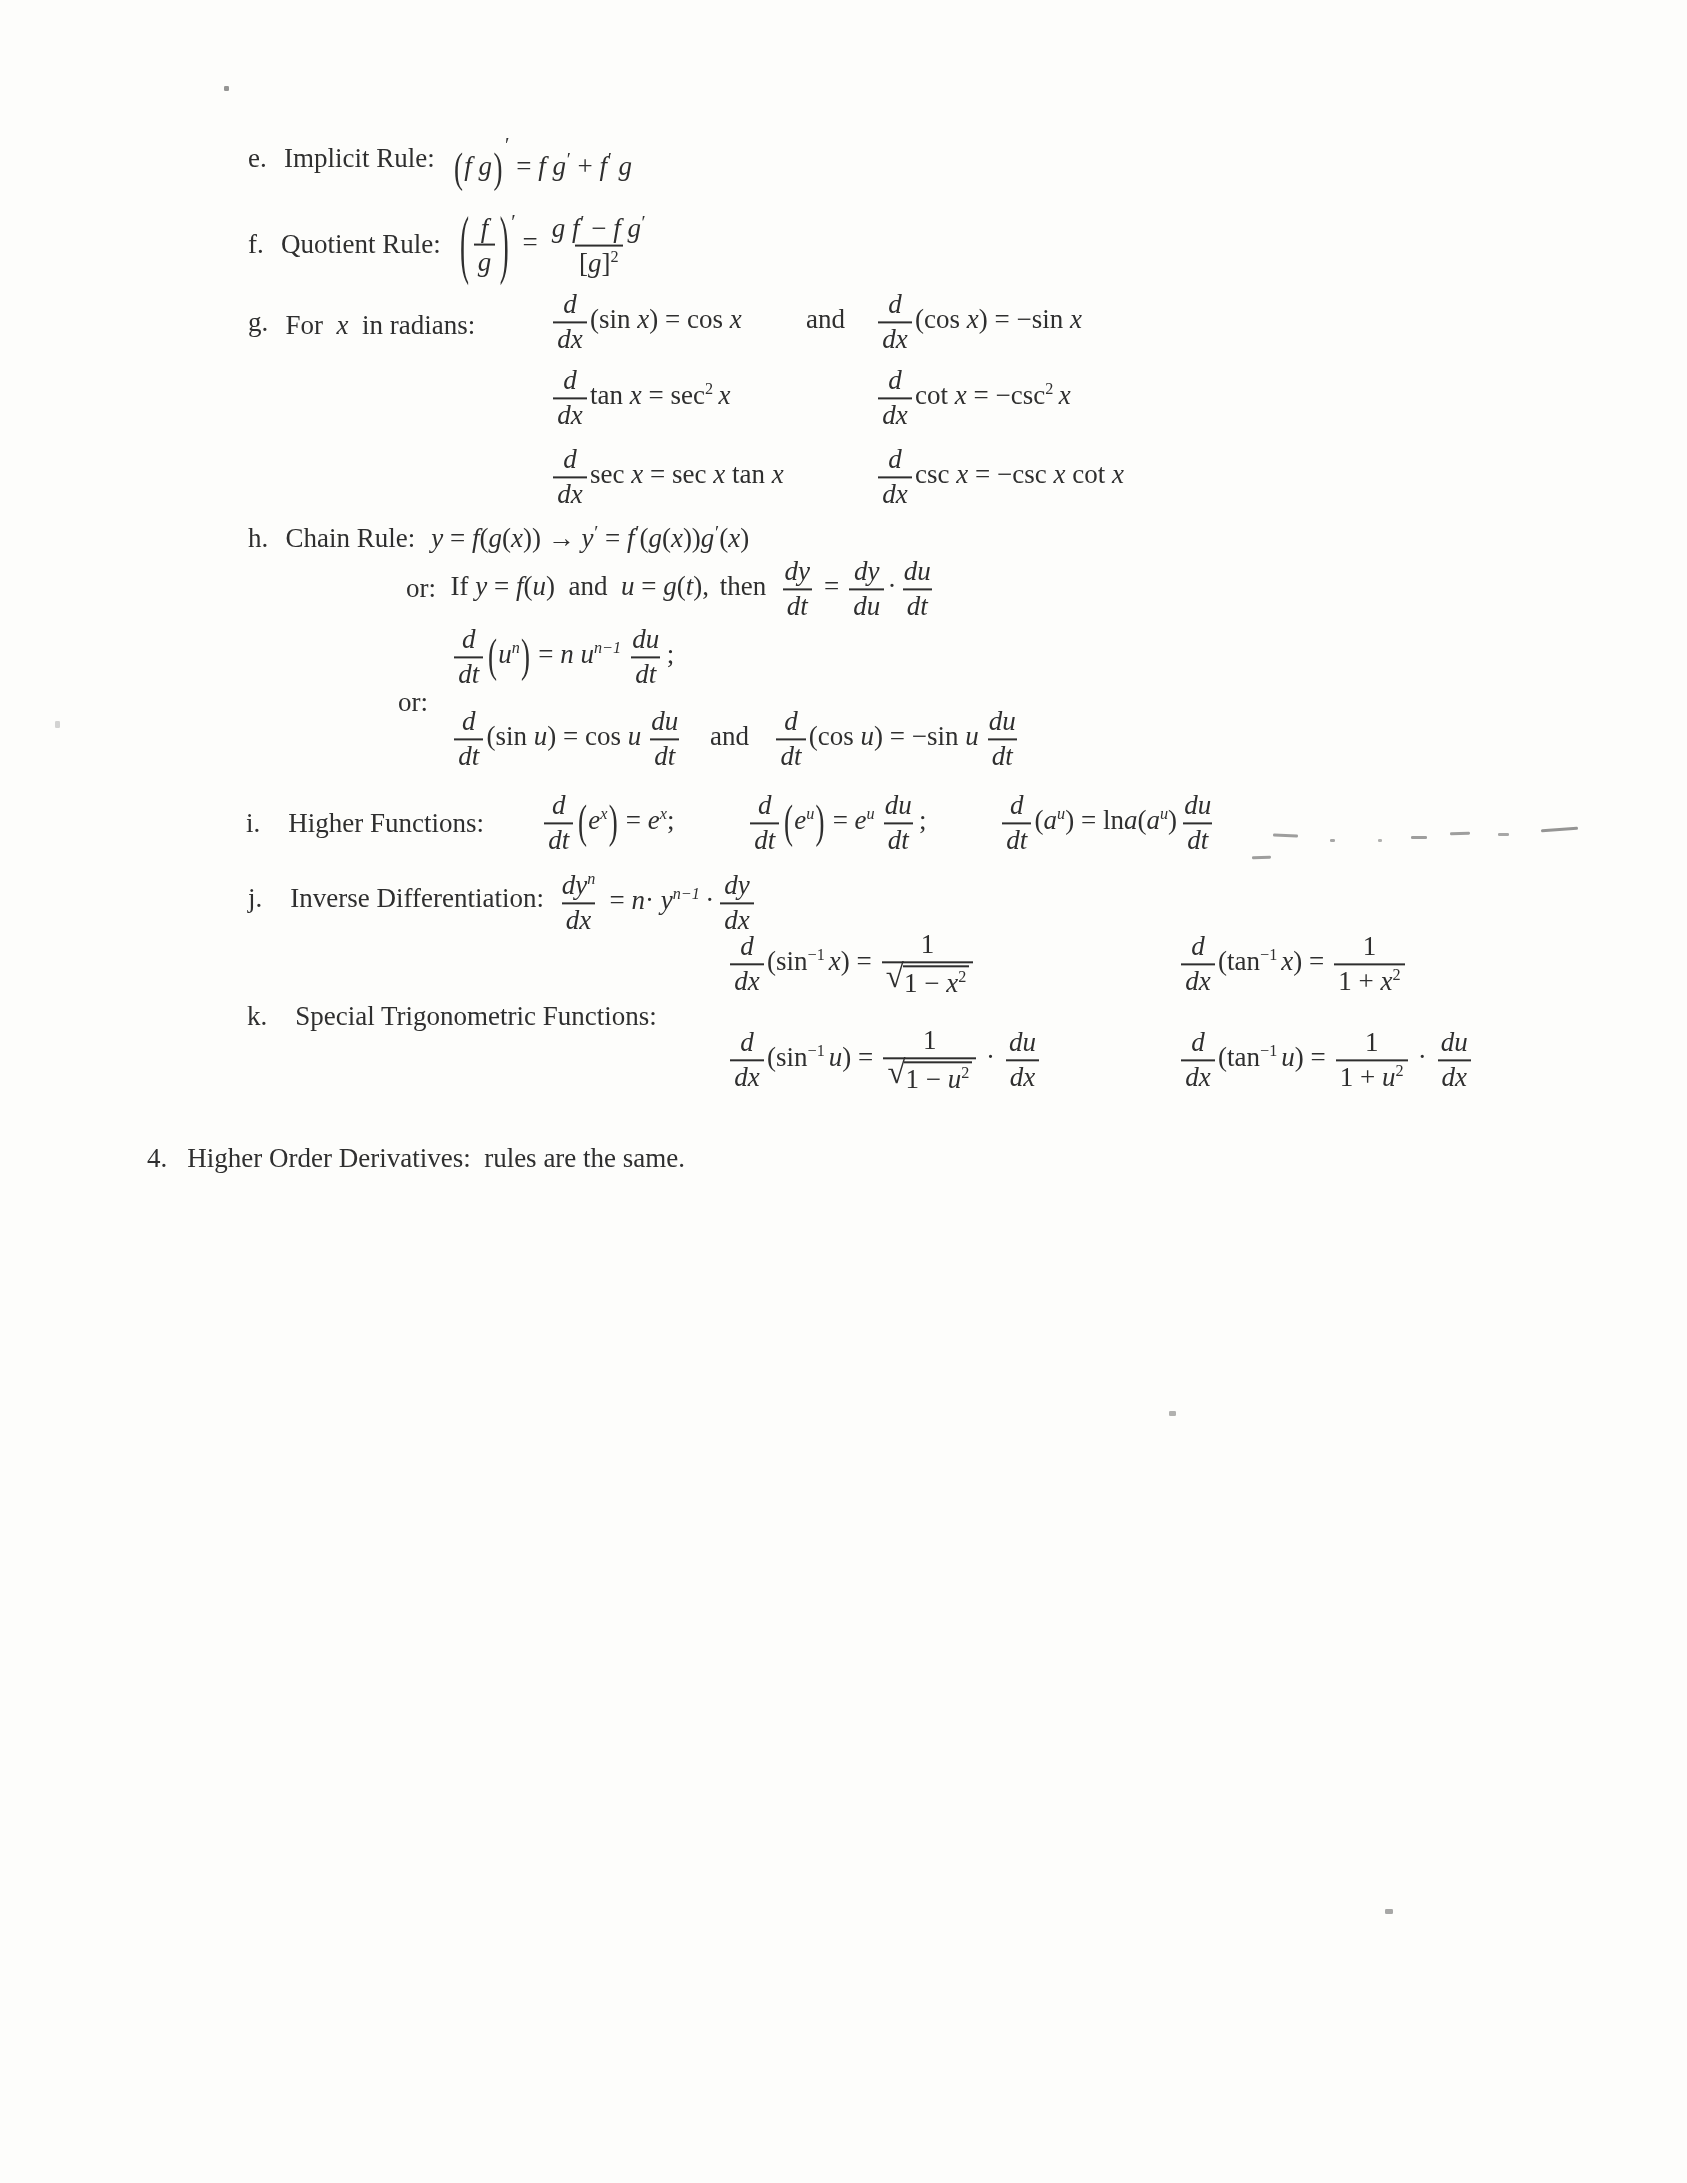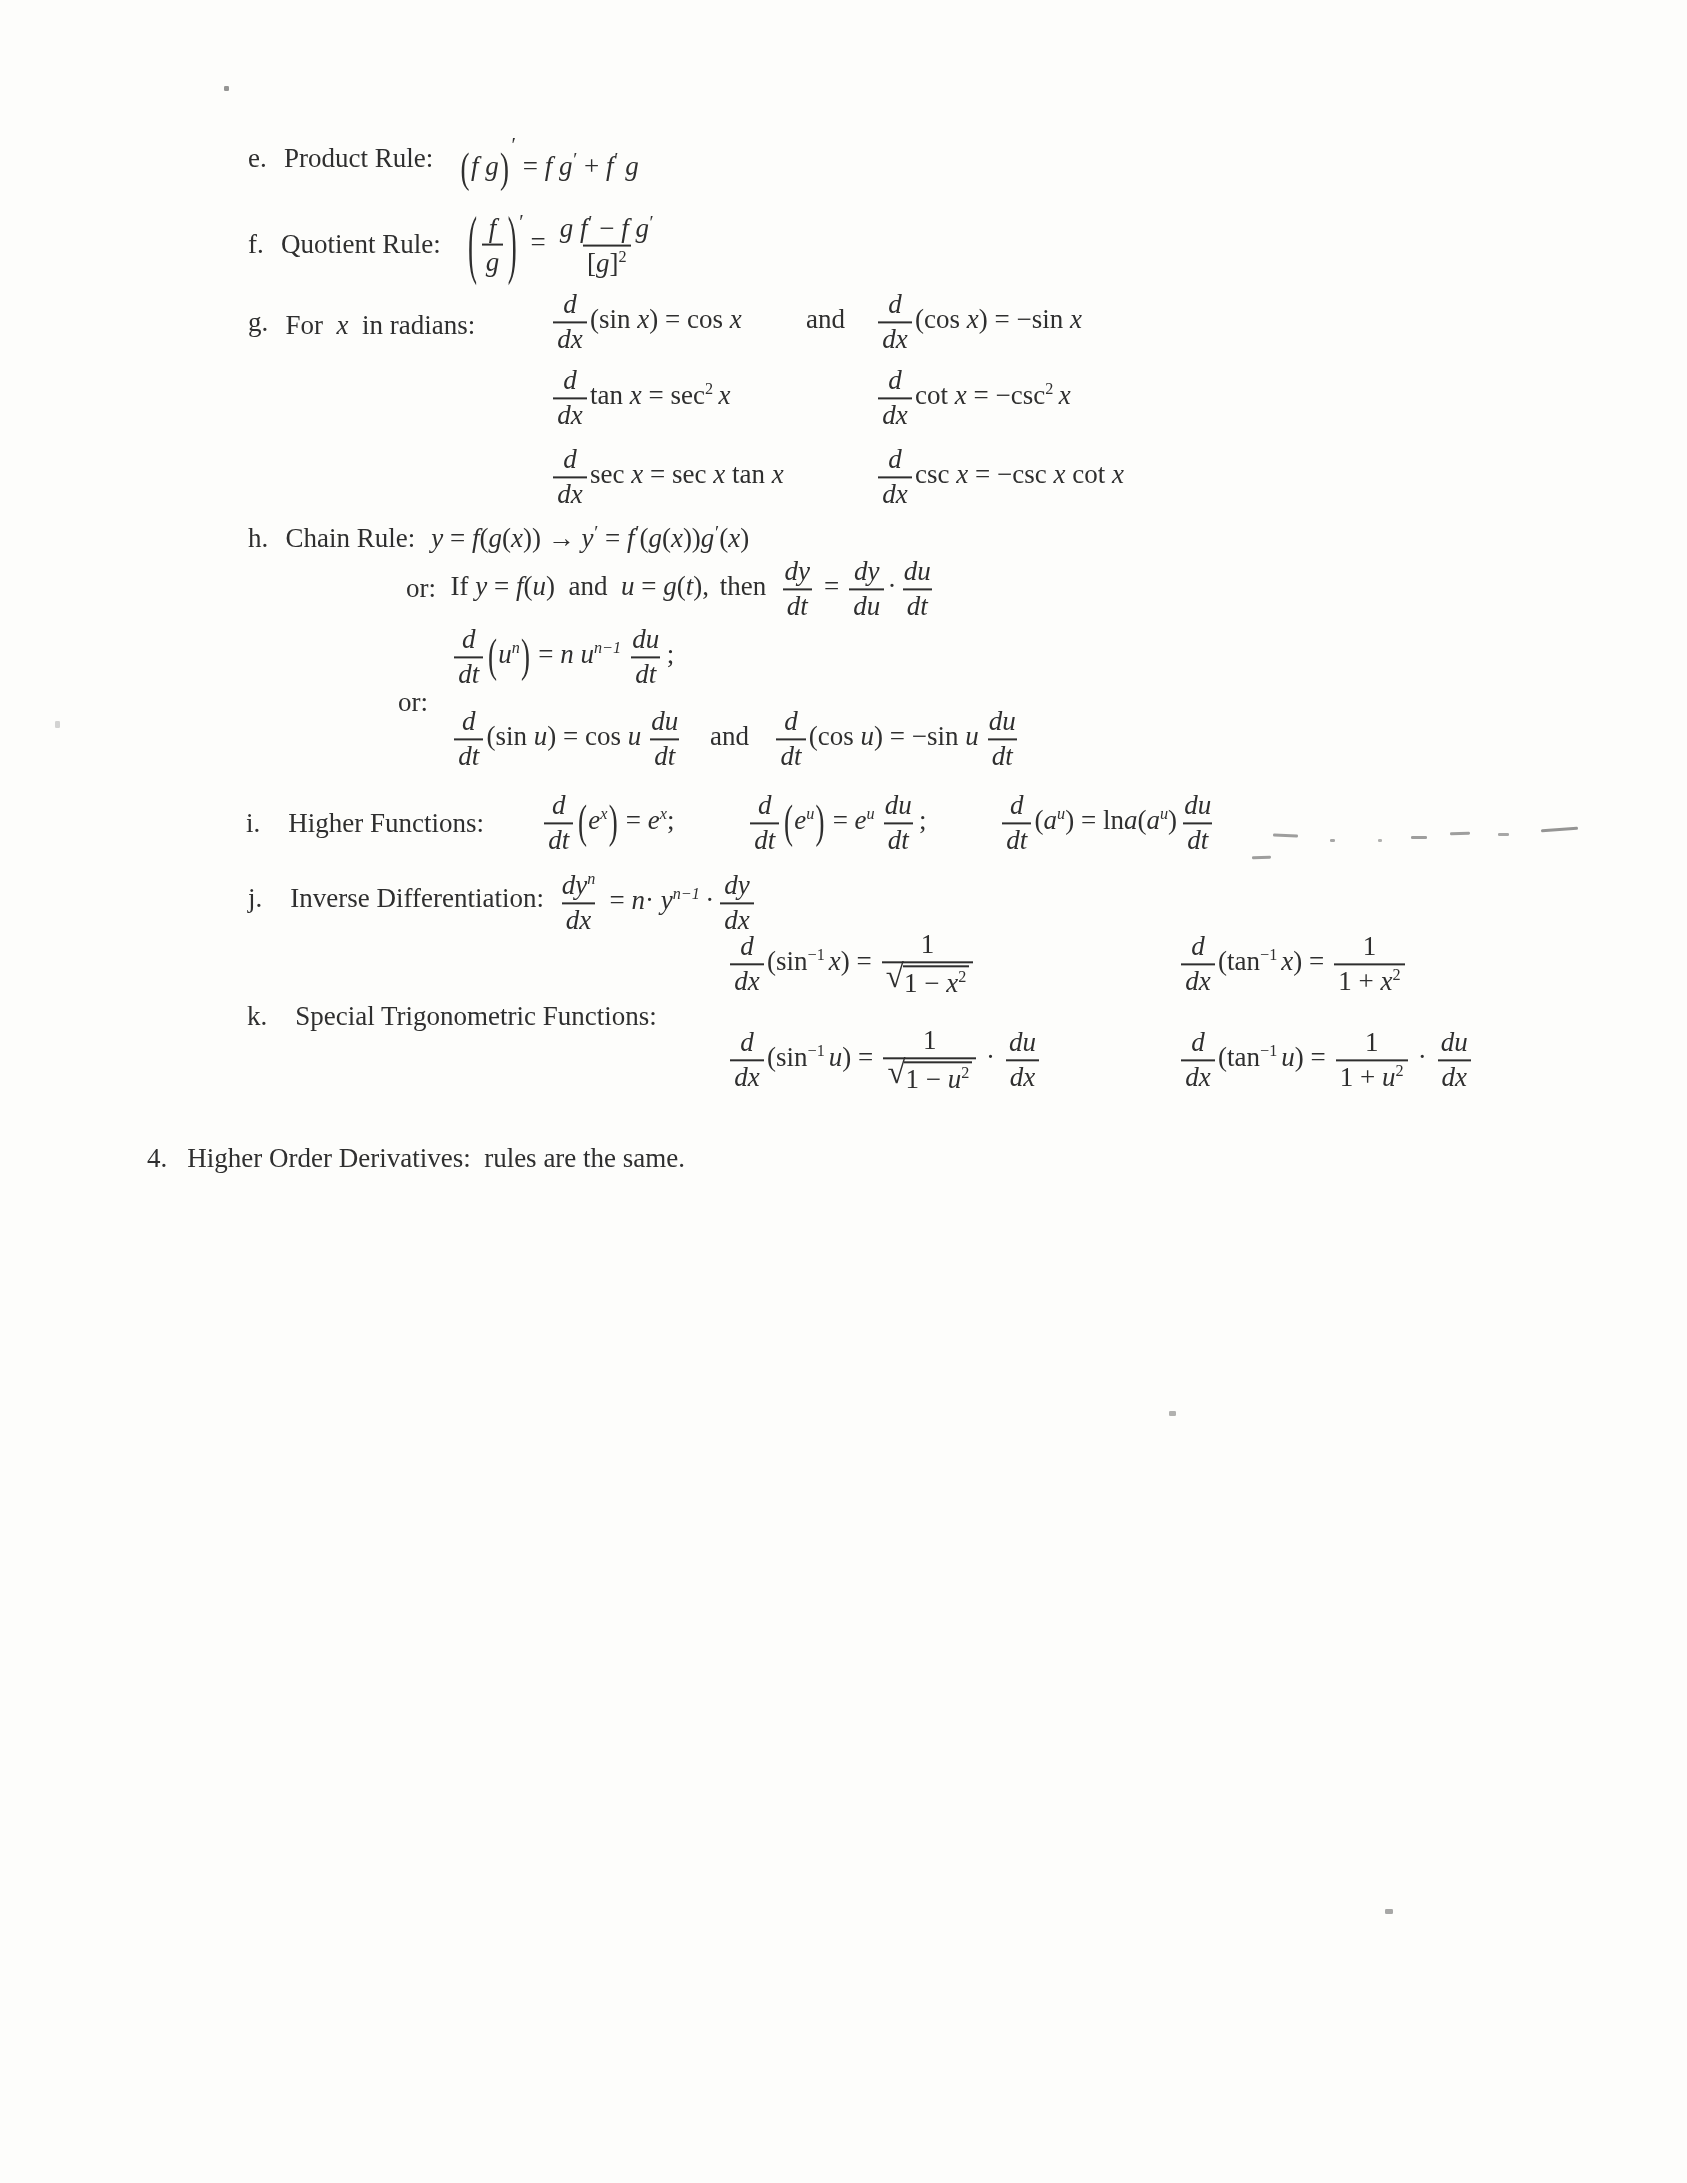--- a/index.html
+++ b/index.html
@@ -16,21 +16,21 @@
   .row {
     position:absolute;
     transform:translateY(-50%);
     white-space:nowrap;
     display:flex;
     align-items:center;
   }
   .lbl { display:inline-block; }
   .ttl { display:inline-block; margin-left:17.3px; }
   .ttl-wide { margin-left:28px; }
-  .fml { margin-left:26px; }
+  .fml { margin-left:18px; }
   .math { display:inline-block; white-space:nowrap; }
 
   
   .mr { font-style:normal; }
   .mi { font-style:italic; }
   .msp { display:inline-block; }
   .msup { font-size:0.6em; vertical-align:0.62em; }
   .mpr { font-size:0.7em; vertical-align:0.45em; margin-left:0.7px; }
   .mhp { font-size:0.75em; vertical-align:1.12em; margin-left:1.3px; }
   .mfrac {
@@ -46,21 +46,21 @@
 
   .art { position:absolute; background:#3f3f3f; border-radius:1.3px; }
 </style>
 </head>
 <body>
 
 <div class="page">
 
   <div class="row" style="left:248px; top:159px;">
     <span class="lbl">e.</span>
-    <span class="ttl">Product Rule:</span>
+    <span class="ttl">Implicit Rule:</span>
     <span class="math fml"><span class="mbig" style="transform: scaleY(1.55);">(</span><span class="mi">f g</span><span class="mbig" style="transform: scaleY(1.55);">)</span><span class="mhp">′</span><span class="mr"> = </span><span class="mi">f g</span><span class="mpr">′</span><span class="mr"> + </span><span class="mi">f</span><span class="mpr">′</span><span class="msp" style="width: 0.25em; overflow: hidden;">&nbsp;</span><span class="mi">g</span></span>
   </div>
 
   <div class="row" style="left:248px; top:244px;">
     <span class="lbl">f.</span>
     <span class="ttl">Quotient Rule:</span>
     <span class="math fml"><span class="mbig" style="transform: scaleY(2.8);">(</span><span class="mfrac">
           <span class="mnum"><span class="mi">f</span></span>
           <span class="mden"><span class="mi">g</span></span>
         </span><span class="mbig" style="transform: scaleY(2.8);">)</span><span class="mhp">′</span><span class="mr"> = </span><span class="mfrac">

